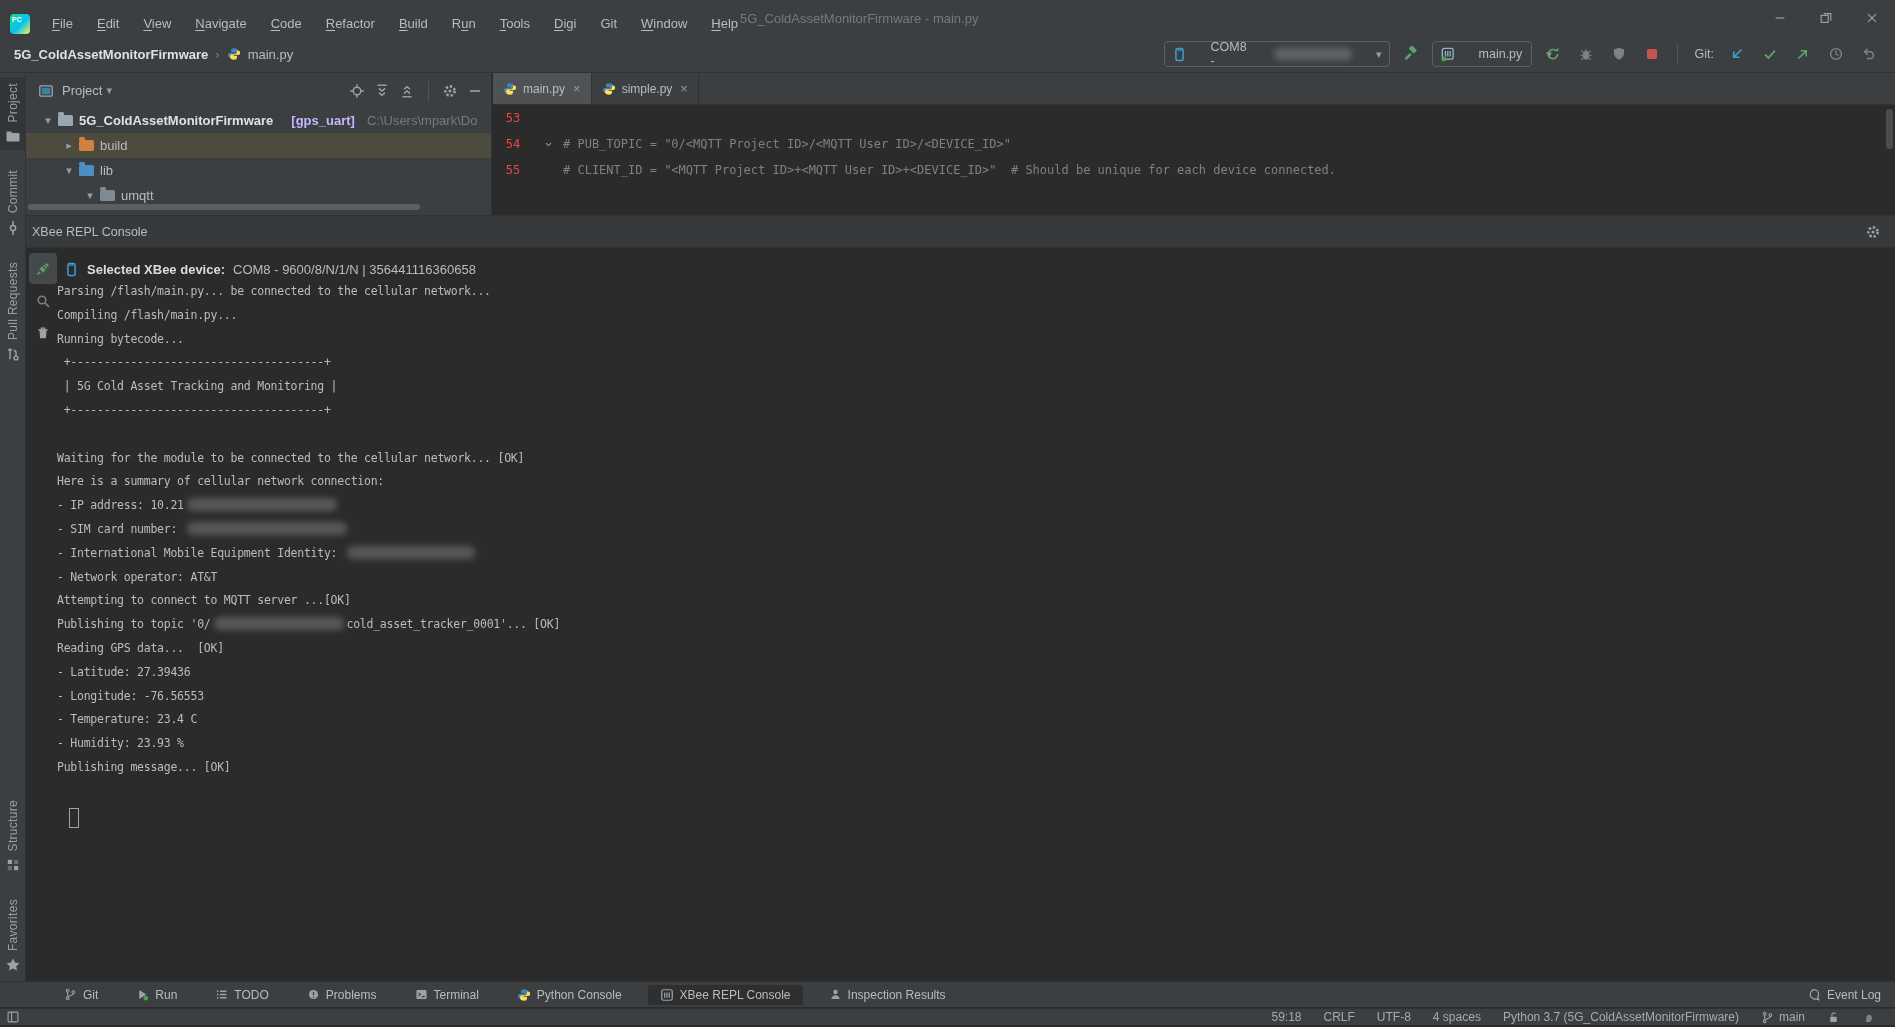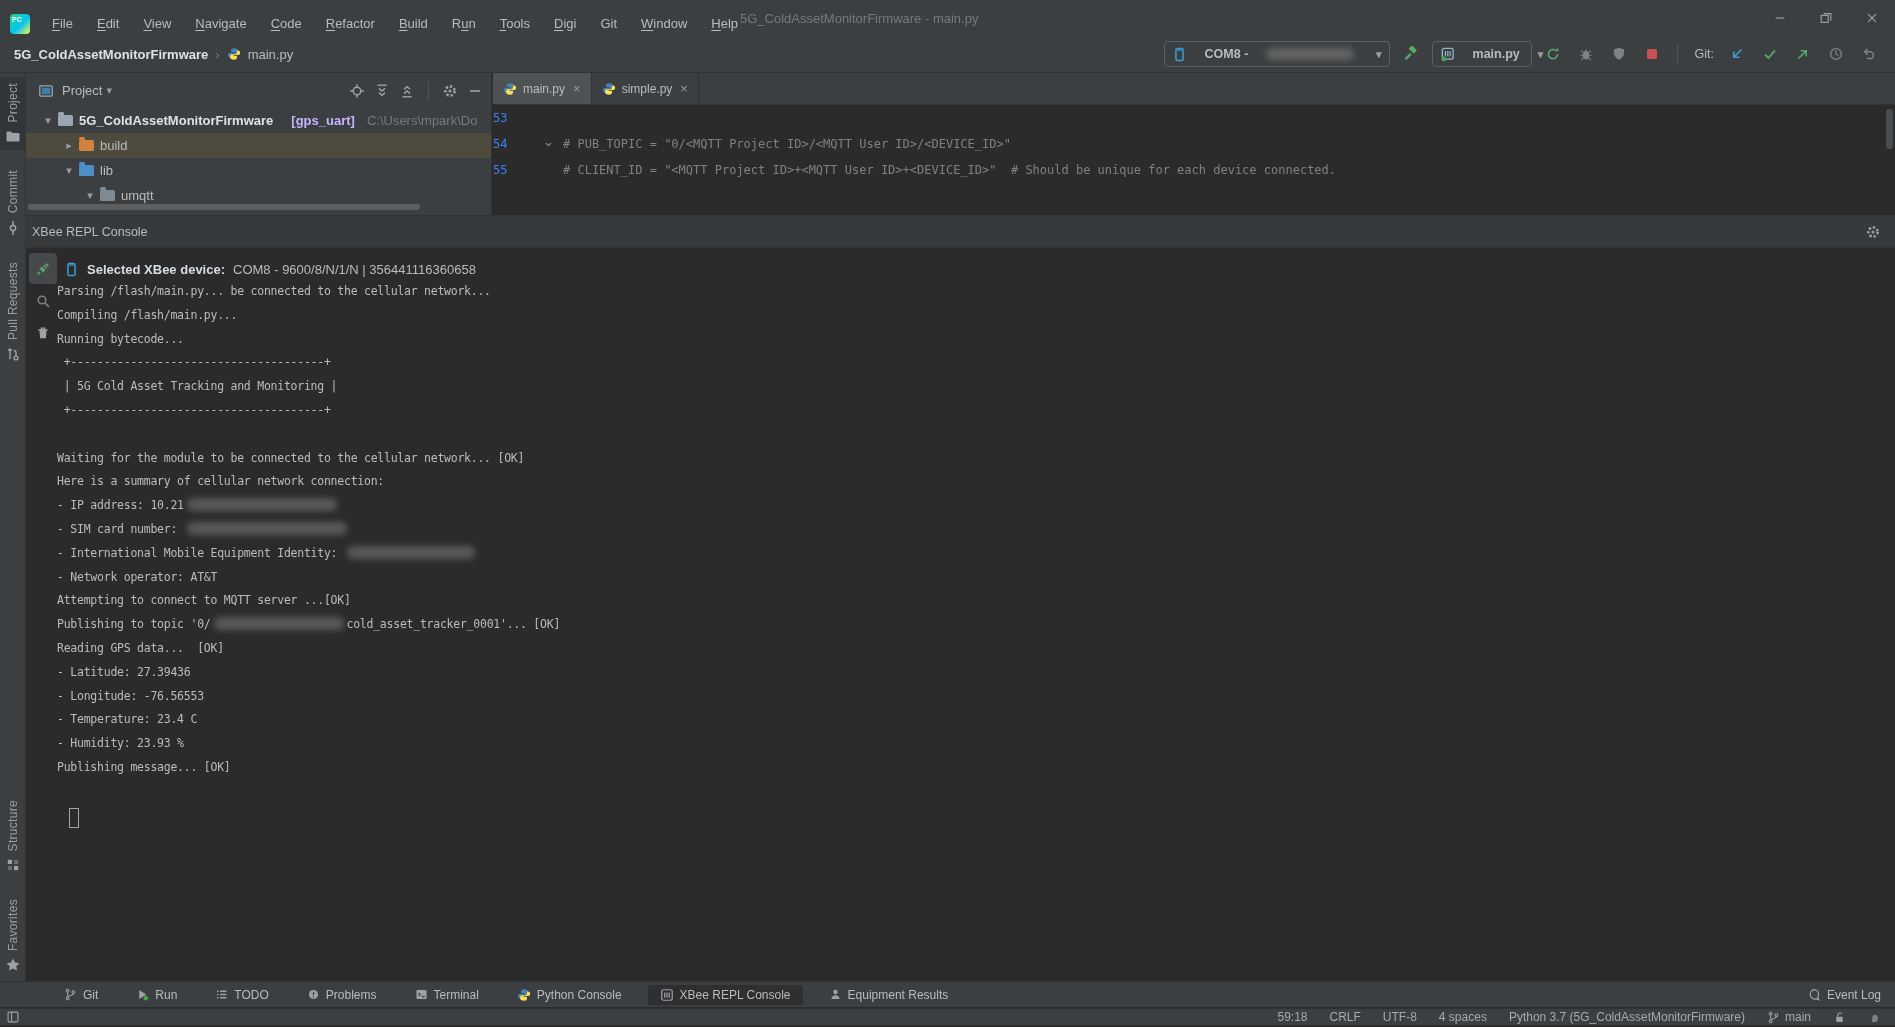--- a/index.html
+++ b/index.html
@@ -24,21 +24,21 @@
   .win-btn{width:46px;height:36px;display:flex;align-items:center;justify-content:center;color:#afb1b3;}
 
   
   .toolbar{position:absolute;left:0;top:36px;width:100%;height:37px;background:#3c3f41;
            border-bottom:1px solid #323232;display:flex;align-items:center;}
   .breadcrumb{display:flex;align-items:center;gap:7px;padding-left:14px;}
   .bc-project{font-weight:bold;color:#dfe1e5;}
   .bc-sep{color:#787878;}
   .toolbar-right{position:absolute;right:14px;top:0;height:36px;display:flex;align-items:center;gap:9px;}
   .combo{height:26px;border:1px solid #5e6163;border-radius:4px;display:flex;align-items:center;
-         gap:18px;padding:0 7px;color:#bbbbbb;font-size:12.5px;font-weight:bold;}
+         gap:24px;padding:0 7px;color:#bbbbbb;font-size:12.5px;}
   .combo .caret{color:#9b9b9b;font-size:11px;margin-left:4px;}
   .tb-btn{width:24px;height:24px;display:flex;align-items:center;justify-content:center;border-radius:3px;}
   .tb-sep{width:1px;height:20px;background:#515355;margin:0 4px;}
   .git-label{color:#bbbbbb;font-size:12.5px;margin:0 2px 0 4px;}
   .redacted{display:inline-block;height:12px;border-radius:6px;background:#969696;opacity:.42;filter:blur(3px);vertical-align:-2px;}
 
   
   .stripe{position:absolute;left:0;top:73px;width:26px;height:934px;background:#3c3f41;border-right:1px solid #323232;
           display:flex;flex-direction:column;justify-content:space-between;}
   .stripe-group{display:flex;flex-direction:column;align-items:center;gap:14px;padding:4px 0;}
@@ -67,21 +67,21 @@
   .hscroll{position:absolute;left:2px;top:131px;width:392px;height:6px;border-radius:3px;background:#5c5e60;}
 
   
   .editor{position:absolute;left:493px;top:73px;width:1402px;height:142px;background:#2b2b2b;}
   .tabbar{height:32px;background:#3c3f41;border-bottom:1px solid #323232;display:flex;}
   .tab{display:flex;align-items:center;gap:6px;padding:0 10px;border-right:1px solid #323232;font-size:12px;color:#bbbbbb;}
   .tab.active{background:#4e5254;}
   .tab .close{color:#9b9b9b;font-size:13px;margin-left:2px;}
   .code{font-family:"DejaVu Sans Mono",monospace;font-size:12px;}
   .code-row{height:26px;display:flex;align-items:center;}
-  .gutter-num{width:40px;text-align:left;color:#3b82f6;flex:0 0 auto;}
+  .gutter-num{width:40px;text-align:center;color:#ef4444;flex:0 0 auto;}
   .gutter-fold{width:30px;display:flex;align-items:center;justify-content:center;flex:0 0 auto;color:#9b9b9b;}
   .code-text{color:#808080;white-space:pre;}
   .editor-scroll{position:absolute;right:2px;top:36px;width:7px;height:40px;border-radius:3px;background:#4a4d4f;}
 
   
   .console{position:absolute;left:26px;top:215px;width:1869px;height:766px;background:#2b2b2b;border-top:1px solid #323232;}
   .console-header{height:32px;display:flex;align-items:center;padding:0 14px 0 6px;background:#373a3c;border-bottom:1px solid #323232;}
   .console-title{font-size:12.5px;color:#bbbbbb;}
   .console-gear{margin-left:auto;}
   .plug-btn{position:absolute;left:3px;top:37px;width:28px;height:31px;border-radius:4px;background:#46494b;
@@ -99,21 +99,21 @@
   
   .bottombar{position:absolute;left:0;top:981px;width:100%;height:26px;background:#3c3f41;border-top:1px solid #323232;
              display:flex;align-items:center;padding-left:52px;}
   .bb-items{display:flex;align-items:center;gap:14px;}
   .bb-item{display:flex;align-items:center;gap:6px;padding:3px 12px;font-size:12px;color:#bbbbbb;border-radius:2px;}
   .bb-item.active{background:#2d2f31;}
   .event-log{margin-left:auto;display:flex;align-items:center;gap:6px;padding-right:14px;font-size:12px;color:#bbbbbb;}
 
   
   .statusbar{position:absolute;left:0;top:1008px;width:100%;height:17px;background:#3c3f41;border-top:1px solid #2f3132;
-             display:flex;align-items:center;font-size:12px;color:#a7aaad;padding:0 14px 0 6px;}
+             display:flex;align-items:center;font-size:12px;color:#a7aaad;padding:0 20px 0 6px;}
   .sb-right{margin-left:auto;display:flex;align-items:center;gap:22px;}
   .sb-widget{display:flex;align-items:center;gap:5px;}
 </style>
 </head>
 <body>
 
 <div class="app">
 
   <header class="titlebar">
     <div class="pc-logo">PC</div>
@@ -583,21 +583,21 @@
           </span>
                  <span>XBee REPL Console</span>
         </div>
         <div class="bb-item">
           <span class="icon c-gray">
             <svg width="13" height="13" viewBox="0 0 16 16" fill="none">
               <circle cx="8" cy="4.9" r="2.7" fill="currentColor"></circle>
               <path d="M2.8 13.6c.5-3.1 2.5-4.7 5.2-4.7s4.7 1.6 5.2 4.7z" fill="currentColor"></path>
             </svg>
           </span>
-                 <span>Equipment Results</span>
+                 <span>Inspection Results</span>
         </div>
       </div>
     <div class="event-log">
       <span class="icon c-gray" id="ic-event">
           <svg width="14" height="14" viewBox="0 0 16 16" fill="none">
             <path d="M8 1.9a5.3 5.3 0 0 1 5.3 5.3c0 1.3-.5 2.4-1.2 3.4l1.3 2.9-3.1-1A5.3 5.3 0 1 1 8 1.9z" stroke="currentColor" stroke-width="1.4"></path>
           </svg>
         </span>
       <span>Event Log</span>
     </div>

